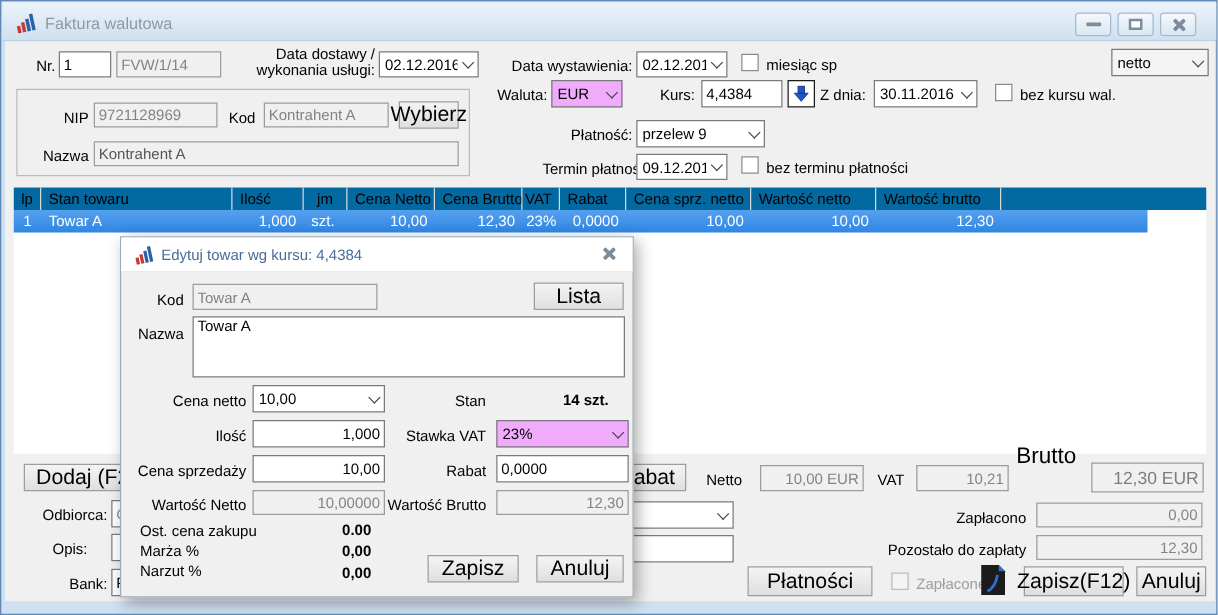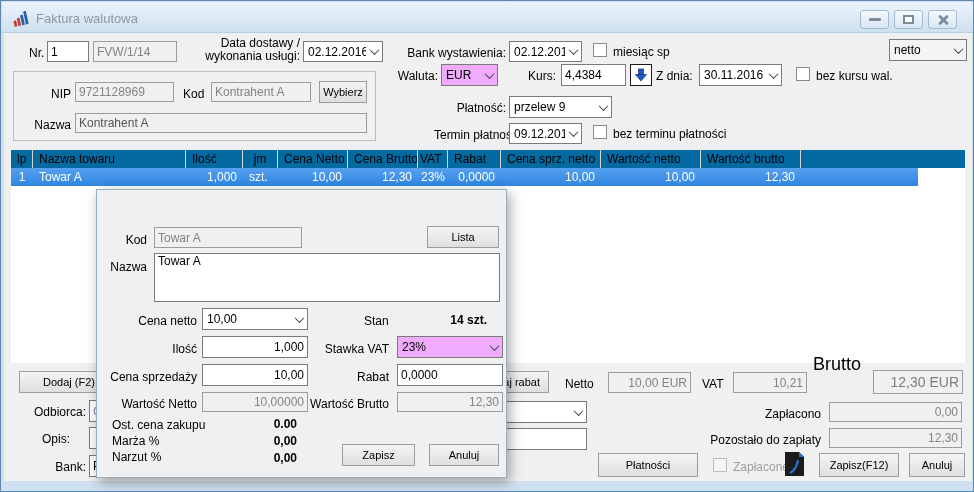--- a/index.html
+++ b/index.html
@@ -21,21 +21,21 @@
   .lbl{font-size:12px;color:#000;white-space:nowrap;}
   .lbl-r{text-align:right;}
   .inp{border:1px solid #7a7a7a;background:#fff;font-size:12px;color:#000;padding:0 3px;}
   .dis{background:#f0f0f0;color:#838383;}
   .ral{text-align:right;}
   .combo{border:1px solid #7a7a7a;background:#fff;display:flex;align-items:center;font-size:12px;padding-left:4px;}
   .combo .val{flex:1;overflow:hidden;white-space:nowrap;}
   .chev{width:16px;height:100%;display:flex;align-items:center;justify-content:center;flex:0 0 16px;}
   .chev::after{content:"";width:6px;height:6px;border-right:1.5px solid #444;border-bottom:1.5px solid #444;transform:rotate(45deg) translate(-1px,-1px);}
   .combo.gray{background:#f0abfc;}
-  .btn{border:1px solid #9d9d9d;background:linear-gradient(#f4f4f4,#dfdfdf);font-size:11px;color:#000;display:flex;align-items:center;justify-content:center;white-space:nowrap;}
+  .btn{border:1px solid #9d9d9d;background:linear-gradient(#f4f4f4,#dfdfdf);font-size:17px;color:#000;display:flex;align-items:center;justify-content:center;white-space:nowrap;}
   .cb{width:14px;height:14px;border:1px solid #8a8a8a;background:#fff;}
   .cb.disabled{border-color:#bcbcbc;background:#f4f4f4;}
   .groupbox{border:1px solid #bcbcbc;}
   
   .thead{display:flex;font-size:12px;color:#000;background:#0369a1;}
   .thead .cell{border-right:1px solid #d6d6d6;padding:2px 6px 0 6px;overflow:hidden;white-space:nowrap;}
   .trow{display:flex;font-size:12px;color:#fff;background:linear-gradient(#56a0ef,#2f86e2);}
   .trow .cell{padding:2px 6px 0 6px;overflow:hidden;white-space:nowrap;}
   .c-c{text-align:center;}.c-r{text-align:right;}
   
@@ -73,21 +73,21 @@
   <div class="abs client"></div>
 
   <div class="abs lbl" style="left:28px;top:45px">Nr.</div>
   <input class="abs inp" style="left: 46px; top: 40px; width: 42px; height: 21px;" value="1">
   <input class="abs inp dis" style="left: 92px; top: 40px; width: 84px; height: 21px; border-color: rgb(156, 156, 156);" readonly="" value="FVW/1/14">
   <div class="abs lbl lbl-r" style="left:197px;top:36px;width:102px;white-space:normal;line-height:13px">Data dostawy / wykonania usługi:</div>
   <div class="abs combo" style="left:302px;top:40px;width:80px;height:21px">
       <span class="val">02.12.2016</span>
       <span class="chev"></span>
     </div>
-  <div class="abs lbl lbl-r" style="left:398px;top:45px;width:107px">Bank wystawienia:</div>
+  <div class="abs lbl lbl-r" style="left:398px;top:45px;width:107px">Data wystawienia:</div>
   <div class="abs combo" style="left:508px;top:40px;width:73px;height:21px">
       <span class="val">02.12.2016</span>
       <span class="chev"></span>
     </div>
   <span class="abs cb" style="left:592px;top:42px"></span>
   <div class="abs lbl" style="left:612px;top:44px">miesiąc sp</div>
   <div class="abs combo" style="left:888px;top:38px;width:78px;height:22px;background:#f4f4f4">
       <span class="val">netto</span>
       <span class="chev"></span>
     </div>
@@ -133,21 +133,21 @@
   <div class="abs combo" style="left:508px;top:122px;width:73px;height:21px">
       <span class="val">09.12.2016</span>
       <span class="chev"></span>
     </div>
   <span class="abs cb" style="left:592px;top:124px"></span>
   <div class="abs lbl" style="left:612px;top:126px">bez terminu płatności</div>
 
   <div class="abs" style="left:10px;top:149px;width:954px;height:213px;background:#fff"></div>
   <div class="abs thead" style="left:10px;top:149px;width:954px;height:18px">
     <div class="cell" style="width:22px">lp</div>
-    <div class="cell" style="width:153px">Nazwa towaru</div>
+    <div class="cell" style="width:153px">Stan towaru</div>
     <div class="cell" style="width:57px">Ilość</div>
     <div class="cell c-c" style="width:35px">jm</div>
     <div class="cell" style="width:70px">Cena Netto</div>
     <div class="cell" style="width:70px">Cena Brutto</div>
     <div class="cell" style="width:30px;padding-left:2px;padding-right:2px">VAT</div>
     <div class="cell" style="width:53px">Rabat</div>
     <div class="cell" style="width:100px">Cena sprz. netto</div>
     <div class="cell" style="width:100px">Wartość netto</div>
     <div class="cell" style="width:100px">Wartość brutto</div>
     <div class="cell" style="width:164px;border-right:none"></div>
@@ -210,20 +210,34 @@
     </svg>
   </div>
   <div class="abs btn" style="left:818px;top:452px;width:80px;height:24px">
       <span>Zapisz(F12)</span>
     </div>
   <div class="abs btn" style="left:908px;top:452px;width:56px;height:24px">
       <span>Anuluj</span>
     </div>
 
   <div class="abs dialog">
+    <div class="abs dlg-titlebar">
+      <svg class="abs" style="left:10px;top:6px" width="16" height="16" viewBox="0 0 16 16">
+        <g transform="rotate(-12 8 8)">
+          <rect x="1" y="9" width="2.6" height="5.5" fill="#c43c35"></rect>
+          <rect x="4.6" y="7" width="2.6" height="7.5" fill="#c43c35"></rect>
+          <rect x="8.2" y="5" width="2.6" height="9.5" fill="#2b5fa8"></rect>
+          <rect x="11.8" y="2" width="2.6" height="12.5" fill="#2b5fa8"></rect>
+        </g>
+      </svg>
+      <div class="abs dlg-title">Edytuj towar wg kursu: 4,4384</div>
+      <div class="abs" style="left:384px;top:7px;width:14px;height:14px">
+          <span class="glyph-x" style="display:block"></span>
+        </div>
+    </div>
 
     <div class="abs lbl lbl-r" style="left:10px;top:43px;width:40px">Kod</div>
     <input class="abs inp dis" style="left: 57px; top: 37px; width: 148px; height: 21px; border-color: rgb(156, 156, 156);" readonly="" value="Towar A">
     <div class="abs btn" style="left:330px;top:36px;width:72px;height:22px">
         <span>Lista</span>
       </div>
 
     <div class="abs lbl lbl-r" style="left:10px;top:70px;width:40px">Nazwa</div>
     <textarea class="abs inp" style="left: 57px; top: 63px; width: 346px; height: 49px; resize: none;">Towar A</textarea>
 

